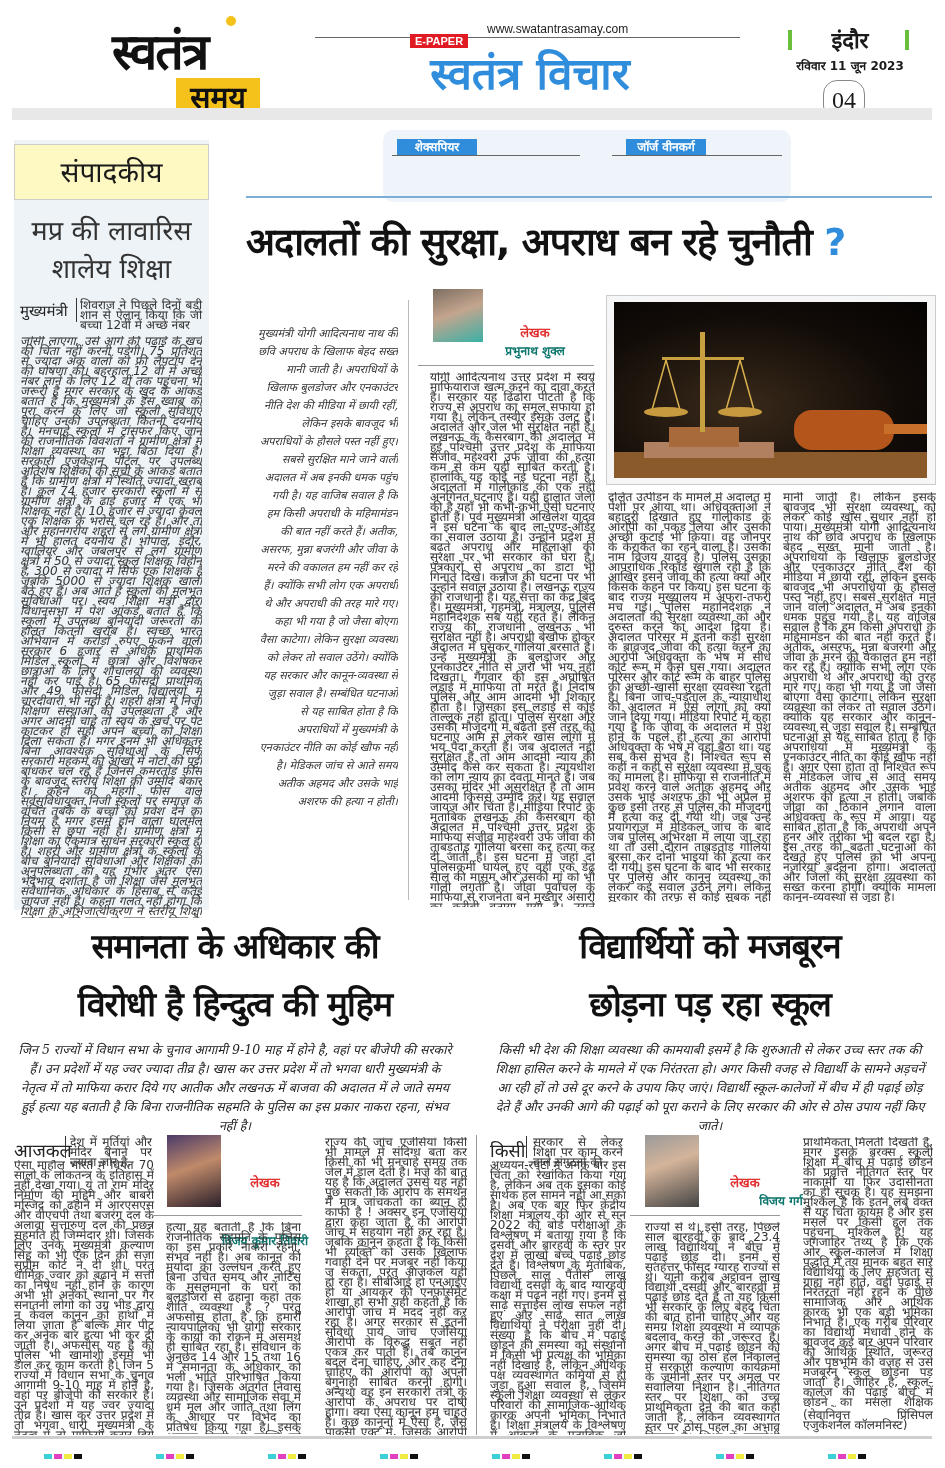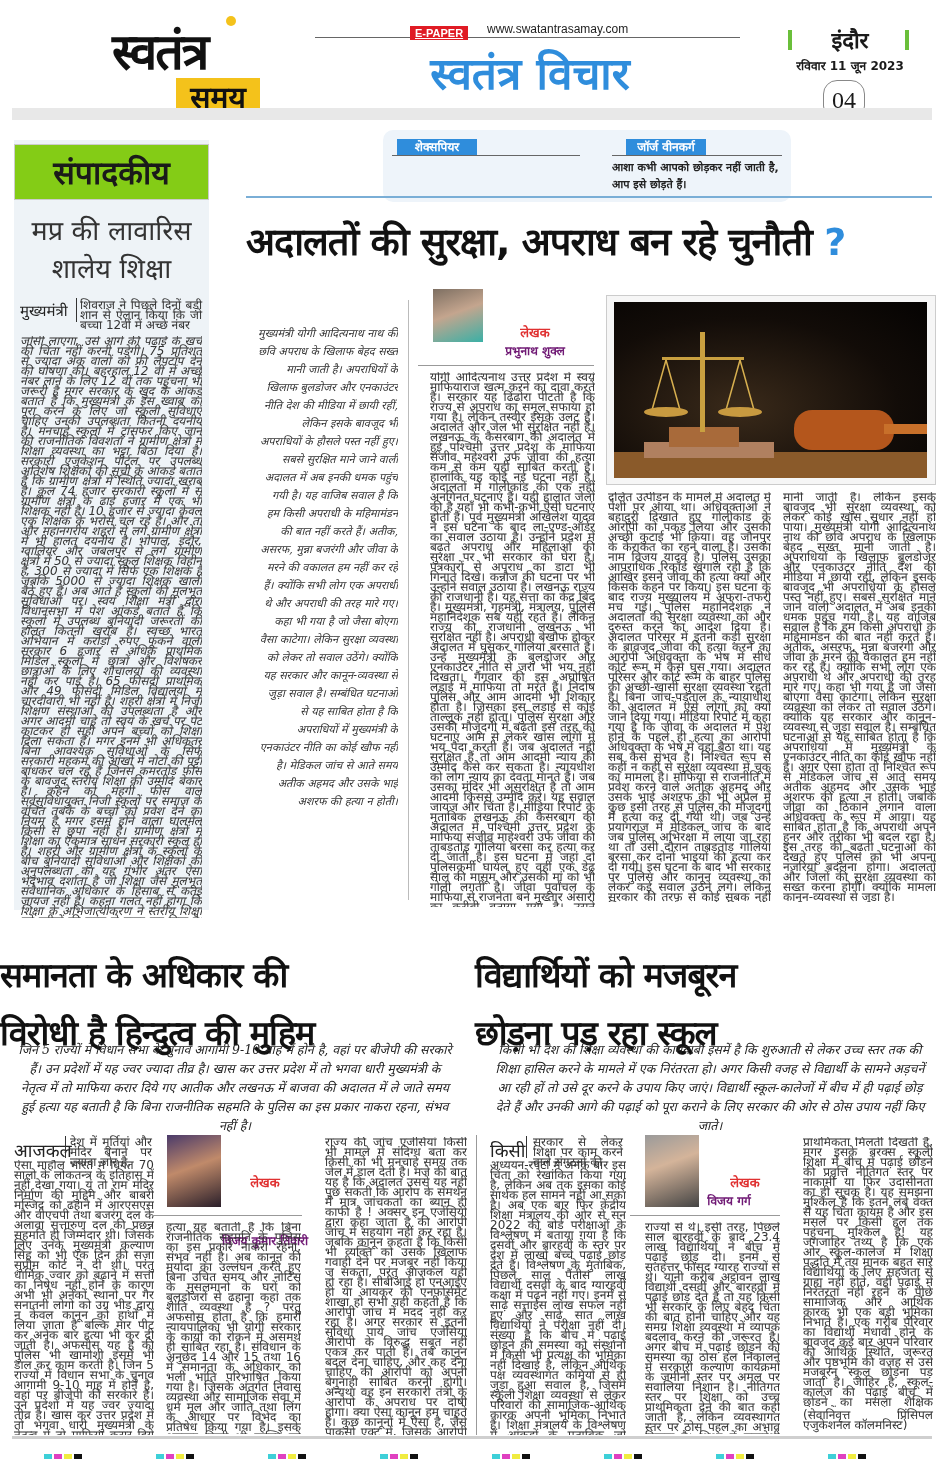--- a/index.html
+++ b/index.html
@@ -4,33 +4,33 @@
 <style>
   * { box-sizing: border-box; margin: 0; padding: 0; }
   body { width: 945px; height: 1468px; background: #ffffff; font-family: "DejaVu Sans", sans-serif; color: #1a1a1a; position: relative; overflow: hidden; }
   .abs { position: absolute; }
 
   
   .logo-top { left: 112px; top: 22px; width: 148px; height: 60px; font-family: "DejaVu Serif", serif; font-weight: bold; font-size: 50px; line-height: 60px; color: #111; letter-spacing: -2px; }
   .logo-dot { left: 226px; top: 16px; width: 10px; height: 10px; background: #f4c21b; border-radius: 50%; }
   .logo-bottom { left: 176px; top: 78px; width: 84px; height: 40px; background: #f4c21b; font-family: "DejaVu Serif", serif; font-weight: bold; font-size: 30px; line-height: 40px; text-align: center; color: #111; }
   .epaper-row { left: 315px; top: 22px; width: 425px; height: 16px; border-bottom: 1px solid #666; }
-  .epaper-badge { position: absolute; left: 95px; top: 4px; background: #e01b24; color: #fff; font-size: 11px; font-weight: bold; padding: 1px 5px; height: 14px; line-height: 12px; font-family: "Liberation Sans", sans-serif; text-decoration: underline; }
+  .epaper-badge { position: absolute; left: 95px; top: 12px; background: #e01b24; color: #fff; font-size: 11px; font-weight: bold; padding: 1px 5px; height: 14px; line-height: 12px; font-family: "Liberation Sans", sans-serif; }
   .epaper-url { position: absolute; left: 172px; top: 0; font-size: 12px; line-height: 14px; font-family: "Liberation Sans", sans-serif; color: #222; }
   .section-title { left: 380px; top: 44px; width: 300px; height: 60px; font-family: "DejaVu Sans", sans-serif; font-weight: bold; font-size: 44px; color: #2f8ddc; line-height: 60px; text-align: center; }
   .bar-left { left: 788px; top: 30px; width: 4px; height: 20px; background: #6abf3a; }
   .bar-right { left: 905px; top: 30px; width: 4px; height: 20px; background: #6abf3a; }
   .city { left: 800px; top: 24px; width: 100px; text-align: center; font-size: 22px; font-weight: bold; }
   .date { left: 785px; top: 57px; width: 130px; text-align: center; font-size: 12px; font-weight: bold; }
   .page-no { left: 823px; top: 80px; width: 42px; height: 40px; border: 1px solid #888; border-radius: 14px; text-align: center; font-size: 24px; line-height: 38px; font-family: "Liberation Serif", serif; }
   .grey-band { left: 12px; top: 108px; width: 920px; height: 12px; background: #e8e8e8; }
 
   
   .edit-col { left: 14px; top: 140px; width: 195px; height: 770px; background: #eef3f7; }
-  .edit-head { left: 14px; top: 144px; width: 195px; height: 56px; background: #84cc16; border: 1px solid #ccc; font-weight: bold; font-size: 32px; text-align: center; line-height: 56px; }
+  .edit-head { left: 14px; top: 144px; width: 195px; height: 56px; background: #fef9c3; border: 1px solid #ccc; font-weight: normal; font-size: 28px; text-align: center; line-height: 56px; }
   .edit-title { left: 14px; top: 212px; width: 195px; text-align: center; font-size: 27px; line-height: 38px; color: #333; font-family: "DejaVu Sans", sans-serif; }
   .edit-lead { left: 20px; top: 300px; font-size: 15px; font-weight: normal; color: #222; }
   .edit-sep { left: 76px; top: 298px; width: 1px; height: 24px; background: #333; }
   .body-text { font-size: 12px; line-height: 10px; color: #333; text-align: justify; }
   .edit-body1 { left: 80px; top: 300px; width: 122px; }
   .edit-body2 { left: 20px; top: 336px; width: 182px; font-style: italic; }
 
   
   .quote-panel { left: 383px; top: 130px; width: 408px; height: 72px; background: #eef4fa; border-radius: 10px; }
   .quote-tag { height: 16px; background: #2f8ddc; color: #fff; font-weight: bold; font-size: 12px; line-height: 16px; text-align: center; }
@@ -42,31 +42,31 @@
   .main-headline { left: 246px; top: 214px; width: 690px; font-weight: bold; font-size: 38px; line-height: 56px; color: #111; letter-spacing: -1px; white-space: nowrap; }
   .main-headline .q { color: #2f8ddc; }
 
   
   .pull-quote { left: 258px; top: 325px; width: 140px; font-family: "DejaVu Serif", serif; font-size: 11px; line-height: 18px; text-align: right; color: #333; font-style: italic; }
   .col-divider { left: 408px; top: 300px; width: 1px; height: 600px; background: #bbb; }
 
   
   .author-photo { left: 433px; top: 289px; width: 50px; height: 53px; background: linear-gradient(160deg, #7d6f62 0%, #c4a58e 45%, #3ab0a6 100%); }
   .author-label { left: 490px; top: 323px; width: 90px; text-align: center; color: #e03030; font-size: 13px; font-weight: bold; }
-  .author-name { left: 490px; top: 342px; width: 90px; text-align: center; font-size: 12px; font-weight: bold; color: #701a75; }
+  .author-name { left: 490px; top: 342px; width: 90px; text-align: center; font-size: 12px; font-weight: bold; color: #0f766e; }
   .author-rule { left: 418px; top: 365px; width: 176px; height: 1px; background: #999; }
 
   .main-body-a { left: 430px; top: 372px; width: 165px; }
   .scales-frame { left: 606px; top: 295px; width: 330px; height: 190px; border: 1px solid #ccc; background: #f6f6f6; }
   .scales-img { left: 614px; top: 302px; width: 313px; height: 176px; background: radial-gradient(ellipse at 40% 60%, #3a2a1a 0%, #120c08 60%, #050302 100%); overflow: hidden; }
   .main-body-b { left: 608px; top: 492px; width: 163px; }
   .main-body-c { left: 783px; top: 492px; width: 153px; }
 
   
-  .low-head { font-weight: bold; font-size: 34px; line-height: 48px; text-align: left; color: #111; letter-spacing: -1px; margin-top: 29px; }
+  .low-head { font-weight: bold; font-size: 34px; line-height: 48px; text-align: center; color: #111; letter-spacing: -1px; }
   .low-deck { font-family: "DejaVu Serif", serif; font-style: italic; font-size: 12.5px; line-height: 19px; text-align: center; color: #222; }
   .low-rule { height: 1px; background: #999; }
   .kicker { font-size: 18px; color: #222; }
   .kicker-sep { width: 1px; height: 22px; background: #333; }
 
   .author-photo2 { left: 167px; top: 1135px; width: 54px; height: 72px; background: linear-gradient(160deg, #4a3a6a 0%, #c08a6a 45%, #2a1f2a 100%); }
   .author-photo3 { left: 645px; top: 1135px; width: 54px; height: 72px; background: linear-gradient(160deg, #9a9a9a 0%, #d4b49a 40%, #444 100%); }
 
   .reg-marks { left: 0; top: 1444px; width: 945px; height: 12px; }
   .reg-group { position: absolute; top: 0; width: 40px; height: 6px; }
@@ -102,21 +102,20 @@
 <div class="abs body-text edit-body2" style="height:582px; overflow:hidden;">जोसी लाएगा, उसे आगे की पढ़ाई के खर्च की चिंता नहीं करनी पड़ेगी। 75 प्रतिशत से ज्यादा अंक वालों को फ्री लैपटॉप देने की घोषणा की। बहरहाल 12 वीं में अच्छे नंबर लाने के लिए 12 वीं तक पहुंचना भी जरूरी है मगर सरकार के खुद के आंकड़े बताते हैं कि मुख्यमंत्री के इस ख्वाब को पूरा करने के लिए जो स्कूली सुविधाएं चाहिए उनकी उपलब्धता कितनी दयनीय है। मनचाहे स्कूलों में ट्रांसफर किए जाने की राजनीतिक विवशता ने ग्रामीण क्षेत्रों में शिक्षा व्यवस्था का भट्टा बिठा दिया है। सरकारी एजुकेशन पोर्टल पर उपलब्ध अतिशेष शिक्षकों की सूची के आंकड़े बताते हैं कि ग्रामीण क्षेत्रों में स्थिति ज्यादा खराब है। कुल 74 हजार सरकारी स्कूलों में से ग्रामीण क्षेत्रों के ढाई हजार में एक भी शिक्षक नहीं है। 10 हजार से ज्यादा केवल एक शिक्षक के भरोसे चल रहे हैं। और तो और महानगरीय शहरों से लगे ग्रामीण क्षेत्रों में भी हालत दयनीय है। भोपाल, इंदौर, ग्वालियर और जबलपुर से लगे ग्रामीण क्षेत्रों में 50 से ज्यादा स्कूल शिक्षक विहीन हैं, 300 से ज्यादा में सिर्फ एक शिक्षक है जबकि 5000 से ज्यादा शिक्षक खाली बैठे हुए हैं। अब आते हैं स्कूलों की मूलभूत सुविधाओं पर। स्वयं शिक्षा मंत्री द्वारा विधानसभा में पेश आंकड़े बताते हैं कि स्कूलों में उपलब्ध बुनियादी जरूरतों की हालत कितनी खराब है। स्वच्छ भारत अभियान में करोड़ों रुपए फूंकने वाली सरकार 6 हजार से अधिक प्राथमिक मिडिल स्कूलों में छात्रों और विशेषकर छात्राओं के लिए शौचालयों की व्यवस्था नहीं कर पाई है। 65 फीसदी प्राथमिक और 49 फीसदी मिडिल विद्यालयों में चारदीवारी भी नहीं है। शहरी क्षेत्रों में निजी शिक्षण संस्थाओं की उपलब्धता है और अगर आदमी चाहे तो स्वयं के खर्च पर पेट काटकर ही सही अपने बच्चों को शिक्षा दिला सकता है। मगर इनमें भी अधिकतर बिना आवश्यक सुविधाओं के सिर्फ सरकारी महकमे की आंखों में नोटों की पट्टी बांधकर चल रहे हैं जिनसे कमरतोड़ फीस के बावजूद स्तरीय शिक्षा की उम्मीद बेकार है। कहने को मंहगी फीस वाले सर्वसुविधायुक्त निजी स्कूलों पर समाज के वंचित तबके के बच्चों को प्रवेश देने का नियम है मगर इसमें होने वाला घालमेल किसी से छुपा नहीं है। ग्रामीण क्षेत्रों में शिक्षा का एकमात्र साधन सरकारी स्कूल ही है। शहरी और ग्रामीण क्षेत्रों के स्कूलों के बीच बुनियादी सुविधाओं और शिक्षकों की अनुपलब्धता का यह गंभीर अंतर ऐसा भेदभाव दर्शाता है जो शिक्षा जैसे मूलभूत संवैधानिक अधिकार के हिसाब से कतई जायज नहीं है। कहना गलत नहीं होगा कि शिक्षा के अभिजात्यीकरण ने स्तरीय शिक्षा को गरीबों की पहुंच से बाहर कर दिया है। इसके बाद भी अगर बोर्ड परीक्षाओं में ग्रामीण क्षेत्रों के बच्चे अच्छा करते हैं तो कहना पड़ेगा कि उनकी उपलब्धियां सचमुच लाजवाब हैं। सरकारी खजाने से मिलने वाली छात्रवृत्ति में घपले भी जब तब चर्चा का विषय बनते हैं। आरक्षित वर्ग के एक ही छात्र के नाम पर अलग-अलग निजी शिक्षण संस्थाओं द्वारा करोड़ों की छात्रवृत्ति निकाले जाने जैसे गबन के मामले सामने आए हैं।</div>
 
 <div class="abs quote-panel"></div>
 <div class="abs" style="left:392px; top:139px; width:188px;">
   <div class="quote-tag" style="width:80px; margin-left:5px;">शेक्सपियर</div>
   <div class="quote-rule"></div>
 </div>
 <div class="abs" style="left:612px; top:139px; width:170px;">
   <div class="quote-tag" style="width:80px; margin-left:14px;">जॉर्ज वीनकर्ग</div>
   <div class="quote-rule"></div>
-  <div class="quote-text" style="padding-top:3px;">आशा कभी आपको छोड़कर नहीं जाती है, आप इसे छोड़ते हैं।</div>
 </div>
 <div class="abs main-rule"></div>
 
 <div class="abs main-headline">
   <span>अदालतों की सुरक्षा, अपराध बन रहे चुनौती</span>
   <span class="q">?</span>
 </div>
 
 <div class="abs pull-quote" style="height:520px; overflow:hidden;">मुख्यमंत्री योगी आदित्यनाथ नाथ की छवि अपराध के खिलाफ बेहद सख्त मानी जाती है। अपराधियों के खिलाफ बुलडोजर और एनकाउंटर नीति देश की मीडिया में छायी रहीं, लेकिन इसके बावजूद भी अपराधियों के हौसले पस्त नहीं हुए। सबसे सुरक्षित माने जाने वाली अदालत में अब इनकी धमक पहुंच गयी है। यह वाजिब सवाल है कि हम किसी अपराधी के महिमामंडन की बात नहीं करते हैं। अतीक, असरफ, मुन्ना बजरंगी और जीवा के मरने की वकालत हम नहीं कर रहे हैं। क्योंकि सभी लोग एक अपराधी थे और अपराधी की तरह मारे गए। कहा भी गया है जो जैसा बोएगा वैसा काटेगा। लेकिन सुरक्षा व्यवस्था को लेकर तो सवाल उठेंगे। क्योंकि यह सरकार और कानून-व्यवस्था से जुड़ा सवाल है। सम्बंधित घटनाओं से यह साबित होता है कि अपराधियों में मुख्यमंत्री के एनकाउंटर नीति का कोई खौफ नहीं है। मेडिकल जांच से आते समय अतीक अहमद और उसके भाई अशरफ की हत्या न होती।</div>
 <div class="abs col-divider"></div>
@@ -171,21 +170,21 @@
 <div class="abs low-head" style="left:475px; top:980px; width:470px;">छोड़ना पड़ रहा स्कूल</div>
 <div class="abs low-deck" style="left:492px; top:1040px; width:436px;">किसी भी देश की शिक्षा व्यवस्था की कामयाबी इसमें है कि शुरुआती से लेकर उच्च स्तर तक की शिक्षा हासिल करने के मामले में एक निरंतरता हो। अगर किसी वजह से विद्यार्थी के सामने अड़चनें आ रही हों तो उसे दूर करने के उपाय किए जाएं। विद्यार्थी स्कूल-कालेजों में बीच में ही पढ़ाई छोड़ देते हैं और उनकी आगे की पढ़ाई को पूरा कराने के लिए सरकार की ओर से ठोस उपाय नहीं किए जाते।</div>
 
 <div class="abs kicker" style="left:490px; top:1138px;">किसी</div>
 <div class="abs kicker-sep" style="left:526px; top:1136px;"></div>
 <div class="abs body-text" style="left:533px; top:1137px; width:90px;">सरकार से लेकर शिक्षा पर काम करने वाले संगठनों की</div>
 <div class="abs body-text" style="left:490px; top:1160px; width:136px; height:275px; overflow:hidden;">अध्ययन-रपटों में अनेक बार इस चिंता को रेखांकित किया गया है, लेकिन अब तक इसका कोई सार्थक हल सामने नहीं आ सका है। अब एक बार फिर केंद्रीय शिक्षा मंत्रालय की ओर से सन 2022 की बोर्ड परीक्षाओं के विश्लेषण में बताया गया है कि दसवीं और बारहवीं के स्तर पर देश में लाखों बच्चे पढ़ाई छोड़ देते हैं। विश्लेषण के मुताबिक, पिछले साल पैंतीस लाख विद्यार्थी दसवीं के बाद ग्यारहवीं कक्षा में पढ़ने नहीं गए। इनमें से साढ़े सत्ताईस लाख सफल नहीं हुए और साढ़े सात लाख विद्यार्थियों ने परीक्षा नहीं दी। संख्या है कि बीच में पढ़ाई छोड़ने की समस्या को संस्थानों में किसी भी प्रत्यक्ष की भूमिका नहीं दिखाई है, लेकिन आर्थिक पक्ष व्यवस्थागत कमियों से ही जुड़ा हुआ सवाल है, जिसमें स्कूली शिक्षा व्यवस्था से लेकर परिवारों की सामाजिक-आर्थिक कारक अपनी भूमिका निभाते हैं। शिक्षा मंत्रालय के विश्लेषण में आंकड़ों के मुताबिक जो पैंतीस लाख विद्यार्थी दसवीं के बाद ग्यारहवीं कक्षा में पढ़ने नहीं गए, उनमें पचासी फीसद ग्यारह</div>
 
 <div class="abs author-photo3"></div>
 <div class="abs author-label" style="left:700px; top:1173px;">लेखक</div>
-<div class="abs author-name" style="left:684px; top:1192px;">विजय गर्ग</div>
+<div class="abs author-name" style="left:736px; top:1192px;">विजय गर्ग</div>
 <div class="abs low-rule" style="left:630px; top:1215px; width:150px;"></div>
 <div class="abs body-text" style="left:645px; top:1222px; width:135px; height:212px; overflow:hidden;">राज्यों से थे। इसी तरह, पिछले साल बारहवीं के बाद 23.4 लाख विद्यार्थियों ने बीच में पढ़ाई छोड़ दी। इनमें से सतहत्तर फीसद ग्यारह राज्यों से थे। यानी करीब अट्ठावन लाख विद्यार्थी दसवीं और बारहवीं में पढ़ाई छोड़ देते हैं तो यह किसी भी सरकार के लिए बेहद चिंता की बात होनी चाहिए और यह समग्र शिक्षा व्यवस्था में व्यापक बदलाव करने की जरूरत है। अगर बीच में पढ़ाई छोड़ने की समस्या का ठोस हल निकालने में सरकारी कल्याण कार्यक्रमों के जमीनी स्तर पर अमल पर सवालिया निशान है। नीतिगत स्तर पर शिक्षा को उच्च प्राथमिकता देने की बात कही जाती है, लेकिन व्यवस्थागत स्तर पर ठोस पहल का अभाव दिखता है। शिक्षा में समावेशी बनाने को लेकर दावे किए जाते हैं, घोषणाएं की जाती हैं। लेकिन वे शायद ही कभी वास्तव में जमीन पर उतरती दिखती हैं। नीतिगत स्तर पर शिक्षा को उच्च</div>
 <div class="abs body-text" style="left:803px; top:1137px; width:130px; height:270px; overflow:hidden;">प्राथमिकता मिलती दिखती है, मगर इसके बरक्स स्कूली शिक्षा में बीच में पढ़ाई छोड़ने की प्रवृत्ति नीतिगत स्तर पर नाकामी या फिर उदासीनता का ही सूचक है। यह समझना मुश्किल है कि इतने लंबे वक्त से यह चिंता कायम है और इस मसले पर किसी हल तक पहुंचना मुश्किल है! यह जगजाहिर तथ्य है कि एक ओर स्कूल-कालेज में शिक्षा पद्धति में तय मानक बहुत सारे विद्यार्थियों के लिए सहजता से ग्राह्य नहीं होते, वहीं पढ़ाई में निरंतरता नहीं रहने के पीछे सामाजिक और आर्थिक कारक भी एक बड़ी भूमिका निभाते हैं। एक गरीब परिवार का विद्यार्थी मेधावी होने के बावजूद कई बार अपने परिवार की आर्थिक स्थिति, जरूरत और पृष्ठभूमि की वजह से उसे मजबूरन स्कूल छोड़ना पड़ जाता है। जाहिर है, स्कूल-कालेज की पढ़ाई बीच में छोड़ने का मसला शैक्षिक संस्थानों तक पहुंच, पठन-पाठन के स्वरूप से लेकर गरीबी और अन्य कई कारकों से जुड़ा हुआ है और इसके समाधान के लिए सभी बिंदुओं को एक सूत्र में रख कर ही देखने की जरूरत होगी।</div>
 <div class="abs body-text" style="left:803px; top:1410px; width:130px;">(सेवानिवृत्त प्रिंसिपल एजुकेशनल कॉलमनिस्ट)</div>
 
 <div class="abs footer-rule"></div>
 <div class="abs reg-marks">
   <div class="reg-group" style="left:44px;"><span style="background:#3ed0d8"></span><span style="background:#e040c0"></span><span style="background:#f0ec40"></span><span style="background:#111"></span></div>
   <div class="reg-group" style="left:156px;"><span style="background:#3ed0d8"></span><span style="background:#e040c0"></span><span style="background:#f0ec40"></span><span style="background:#111"></span></div>
   <div class="reg-group" style="left:268px;"><span style="background:#3ed0d8"></span><span style="background:#e040c0"></span><span style="background:#f0ec40"></span><span style="background:#111"></span></div>

